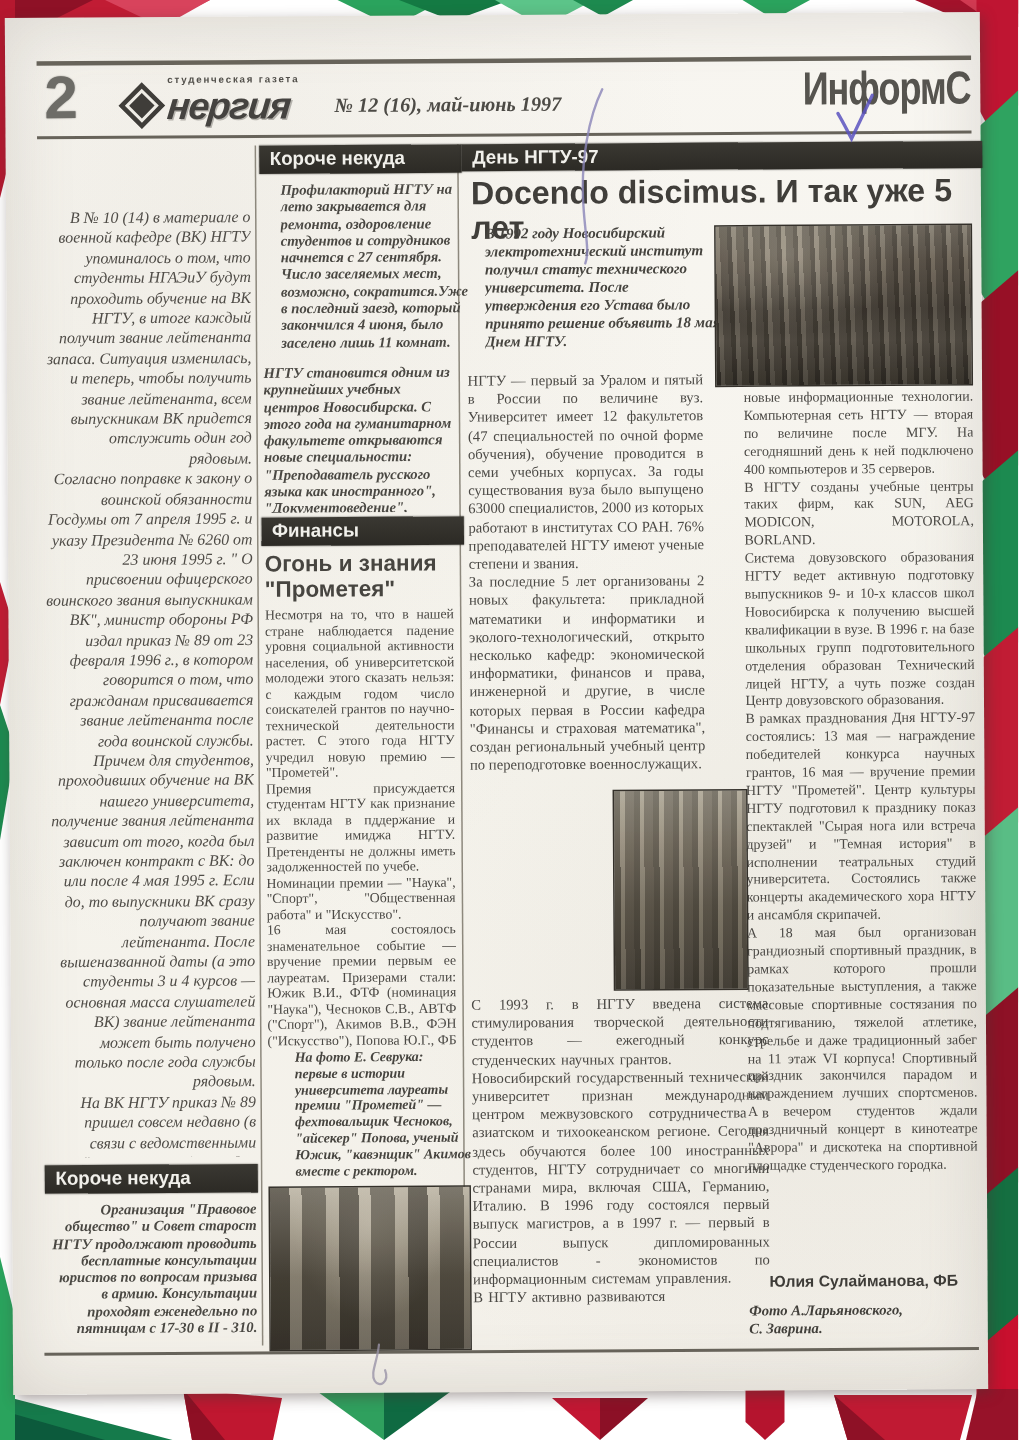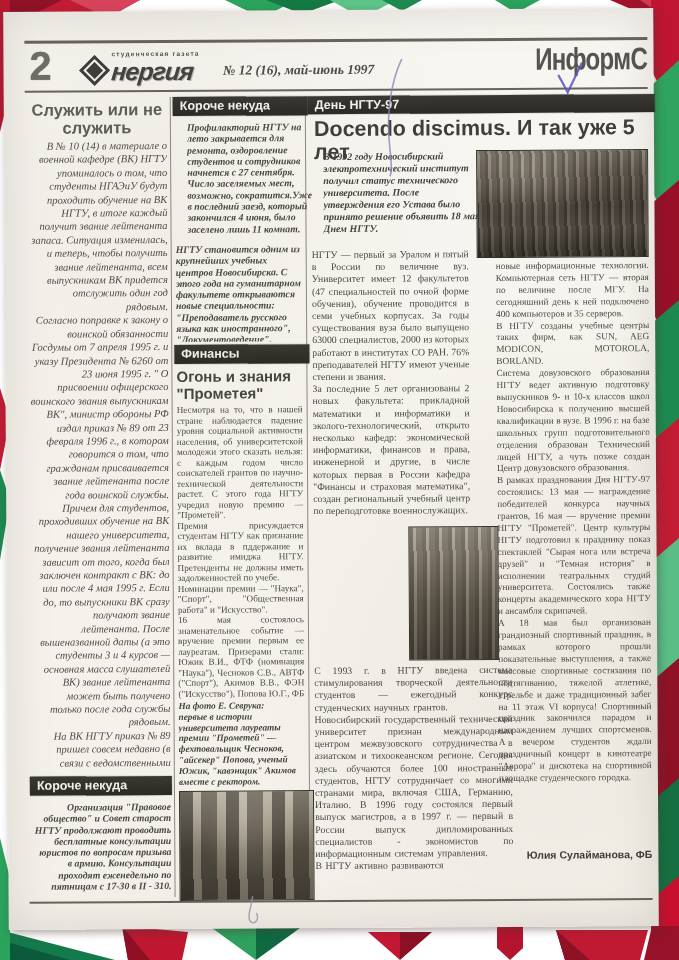--- a/index.html
+++ b/index.html
@@ -125,39 +125,38 @@
       <div class="abs logoname" style="left:38px;top:12px;">нергия</div>
     </div>
 
     <div class="abs issue" style="left:205px;top:52px;width:180px;text-align:center;">№ 12 (16), май-июнь 1997</div>
     <div class="abs edition" style="right:6px;top:35px;">ИнформС</div>
     <div class="abs hrule" style="left:21px;top:79px;width:623px;height:1.5px;"></div>
 
     <div class="abs vrule" style="left:166px;top:86px;height:800px;"></div>
     <div class="abs vrule" style="left:301px;top:86px;height:800px;"></div>
 
-    <div class="abs head-left" style="left:22px;top:90px;width:142px;">Служить или не служить</div>
     <div class="abs t-left prelined" style="left:25px;top:128px;width:138px;height:632px;overflow:hidden;">В № 10 (14) в материале о военной кафедре (ВК) НГТУ упоминалось о том, что студенты НГАЭиУ будут проходить обучение на ВК НГТУ, в итоге каждый получит звание лейтенанта запаса. Ситуация изменилась, и теперь, чтобы получить звание лейтенанта, всем выпускникам ВК придется отслужить один год рядовым.
 Согласно поправке к закону о воинской обязанности Госдумы от 7 апреля 1995 г. и указу Президента № 6260 от 23 июня 1995 г. " О присвоении офицерского воинского звания выпускникам ВК", министр обороны РФ издал приказ № 89 от 23 февраля 1996 г., в котором говорится о том, что гражданам присваивается звание лейтенанта после года воинской службы. Причем для студентов, проходивших обучение на ВК нашего университета, получение звания лейтенанта зависит от того, когда был заключен контракт с ВК: до или после 4 мая 1995 г. Если до, то выпускники ВК сразу получают звание лейтенанта. После вышеназванной даты (а это студенты 3 и 4 курсов — основная масса слушателей ВК) звание лейтенанта может быть получено только после года службы рядовым.
 На ВК НГТУ приказ № 89 пришел совсем недавно (в связи с ведомственными "проволочками"), что для студентов НГАЭиУ, так и не успевшим подписать контракт с ВК, стало чистой случайностью. По словам подполковника С.А.Помадина, студентам других вузов смысла обучаться на ВК НГТУ сейчас нет, однако возможность остается.</div>
     <div class="abs bar" style="left:22px;top:765px;width:135px;height:19px;">Короче некуда</div>
     <div class="abs t-brief" style="left:25px;top:790px;width:138px;height:96px;overflow:hidden;text-align:right;">Организация "Правовое общество" и Совет старост НГТУ продолжают проводить бесплатные консультации юристов по вопросам призыва в армию. Консультации проходят еженедельно по пятницам с 17-30 в II - 310.</div>
 
     <div class="abs bar" style="left:169px;top:86px;width:128px;height:19px;">Короче некуда</div>
     <div class="abs t-brief" style="left:183px;top:111px;width:126px;height:118px;overflow:hidden;">Профилакторий НГТУ на лето закрывается для ремонта, оздоровление студентов и сотрудников начнется с 27 сентября. Число заселяемых мест, возможно, сократится.Уже в последний заезд, который закончился 4 июня, было заселено лишь 11 комнат.</div>
     <div class="abs t-brief" style="left:171px;top:233px;width:126px;height:98px;overflow:hidden;">НГТУ становится одним из крупнейших учебных центров Новосибирска. С этого года на гуманитарном факультете открываются новые специальности: "Преподаватель русского языка как иностранного", "Документоведение", "Редактор СМИ". Подробности — в приемной комиссии.</div>
 
     <div class="abs bar" style="left:169px;top:334px;width:128px;height:19px;">Финансы</div>
     <div class="abs head-mid" style="left:171px;top:358px;width:126px;">Огонь и знания "Прометея"</div>
     <div class="abs t-body prelined" style="left:171px;top:394px;width:126px;height:294px;overflow:hidden;">Несмотря на то, что в нашей стране наблюдается падение уровня социальной активности населения, об университетской молодежи этого сказать нельзя: с каждым годом число соискателей грантов по научно-технической деятельности растет. С этого года НГТУ учредил новую премию — "Прометей".
 Премия присуждается студентам НГТУ как признание их вклада в пддержание и развитие имиджа НГТУ. Претенденты не должны иметь задолженностей по учебе.
 Номинации премии — "Наука", "Спорт", "Общественная работа" и "Искусство".
 16 мая состоялось знаменательное событие — вручение премии первым ее лауреатам. Призерами стали: Южик В.И., ФТФ (номинация "Наука"), Чесноков С.В., АВТФ ("Спорт"), Акимов В.В., ФЭН ("Искусство"), Попова Ю.Г., ФБ ("Общественная работа").
 Победители получили дипломы и премии в размере семестровой стипендии (500 тыс. руб.).</div>
-    <div class="abs t-caption prelined" style="left:171px;top:690px;width:128px;height:86px;overflow:hidden;">На фото Е. Севрука:
+    <div class="abs t-caption prelined" style="left:189px;top:690px;width:128px;height:86px;overflow:hidden;">На фото Е. Севрука:
 первые в истории университета лауреаты премии "Прометей" — фехтовальщик Чесноков, "айсекер" Попова, ученый Южик, "кавэнщик" Акимов вместе с ректором.</div>
     <div class="abs photo ph-group" style="left:171px;top:780px;width:133px;height:108px;"></div>
 
     <div class="abs bar" style="left:304px;top:86px;width:340px;height:18px;">День НГТУ-97</div>
     <div class="abs head-main" style="left:310px;top:108px;width:334px;">Docendo discimus. И так уже 5 лет</div>
 
     <div class="abs t-lead" style="left:319px;top:141px;width:157px;height:96px;overflow:hidden;">В 1992 году Новосибирский электротехнический институт получил статус технического университета. После утверждения его Устава было принято решение объявить 18 мая Днем НГТУ.</div>
     <div class="abs t-colA prelined" style="left:307px;top:239px;width:157px;height:268px;overflow:hidden;">НГТУ — первый за Уралом и пятый в России по величине вуз. Университет имеет 12 факультетов (47 специальностей по очной форме обучения), обучение проводится в семи учебных корпусах. За годы существования вуза было выпущено 63000 специалистов, 2000 из которых работают в институтах СО РАН. 76% преподавателей НГТУ имеют ученые степени и звания.
 За последние 5 лет организованы 2 новых факультета: прикладной математики и информатики и эколого-технологический, открыто несколько кафедр: экономической информатики, финансов и права, инженерной и другие, в числе которых первая в России кафедра "Финансы и страховая математика", создан региональный учебный центр по переподготовке военнослужащих.</div>
 
@@ -166,21 +165,23 @@
 В НГТУ созданы учебные центры таких фирм, как SUN, AEG MODICON, MOTOROLA, BORLAND.
 Система довузовского образования НГТУ ведет активную подготовку выпускников 9- и 10-х классов школ Новосибирска к получению высшей квалификации в вузе. В 1996 г. на базе школьных групп подготовительного отделения образован Технический лицей НГТУ, а чуть позже создан Центр довузовского образования.
 В рамках празднования Дня НГТУ-97 состоялись: 13 мая — награждение победителей конкурса научных грантов, 16 мая — вручение премии НГТУ "Прометей". Центр культуры НГТУ подготовил к празднику показ спектаклей "Сырая нога или встреча друзей" и "Темная история" в исполнении театральных студий университета. Состоялись также концерты академического хора НГТУ и ансамбля скрипачей.
 А 18 мая был организован грандиозный спортивный праздник, в рамках которого прошли показательные выступления, а также массовые спортивные состязания по подтягиванию, тяжелой атлетике, стрельбе и даже традиционный забег на 11 этаж VI корпуса! Спортивный праздник закончился парадом и награждением лучших спортсменов. А вечером студентов ждали праздничный концерт в кинотеатре "Аврора" и дискотека на спортивной площадке студенческого городка.</div>
 
     <div class="abs photo ph-march" style="left:402px;top:517px;width:88px;height:132px;"></div>
     <div class="abs t-merged prelined" style="left:307px;top:655px;width:198px;height:212px;overflow:hidden;">С 1993 г. в НГТУ введена система стимулирования творческой деятельности студентов — ежегодный конкурс студенческих научных грантов.
 Новосибирский государственный технический университет признан международным центром межвузовского сотрудничества в азиатском и тихоокеанском регионе. Сегодня здесь обучаются более 100 иностранных студентов, НГТУ сотрудничает со многими странами мира, включая США, Германию, Италию. В 1996 году состоялся первый выпуск магистров, а в 1997 г. — первый в России выпуск дипломированных специалистов - экономистов по информационным системам управления.
 В НГТУ активно развиваются</div>
 
-    <div class="abs byline" style="left:491px;top:840px;width:153px;">Юлия Сулайманова, ФБ</div>
+    <div class="abs byline" style="left:491px;top:840px;width:153px;text-align:center;">Юлия Сулайманова, ФБ</div>
+    <div class="abs credit prelined" style="left:491px;top:860px;width:153px;">Фото А.Ларьяновского,
+С. Заврина.</div>
 
     <div class="abs hrule" style="left:21px;top:890px;width:623px;height:1.5px;"></div>
 
     <svg class="abs" style="left:0;top:0;pointer-events:none;" width="650" height="918" viewBox="0 0 650 918">
       <path d="M 555 67 C 559 74, 562 80, 564 84 L 578 55" fill="none" stroke="#5a52c0" stroke-width="2.2" stroke-linecap="round" opacity="0.85"></path>
       <path d="M 398 50 C 389 68, 383 98, 385 128 C 386 147, 389 158, 386 166" fill="none" stroke="#8a84b8" stroke-width="1.6" stroke-linecap="round" opacity="0.8"></path>
       <path d="M 244 886 C 243 897, 238 905, 241 910 C 244 915, 251 911, 248 903" fill="none" stroke="#9a94a8" stroke-width="1.5" stroke-linecap="round" opacity="0.8"></path>
     </svg>
 
   </div>

